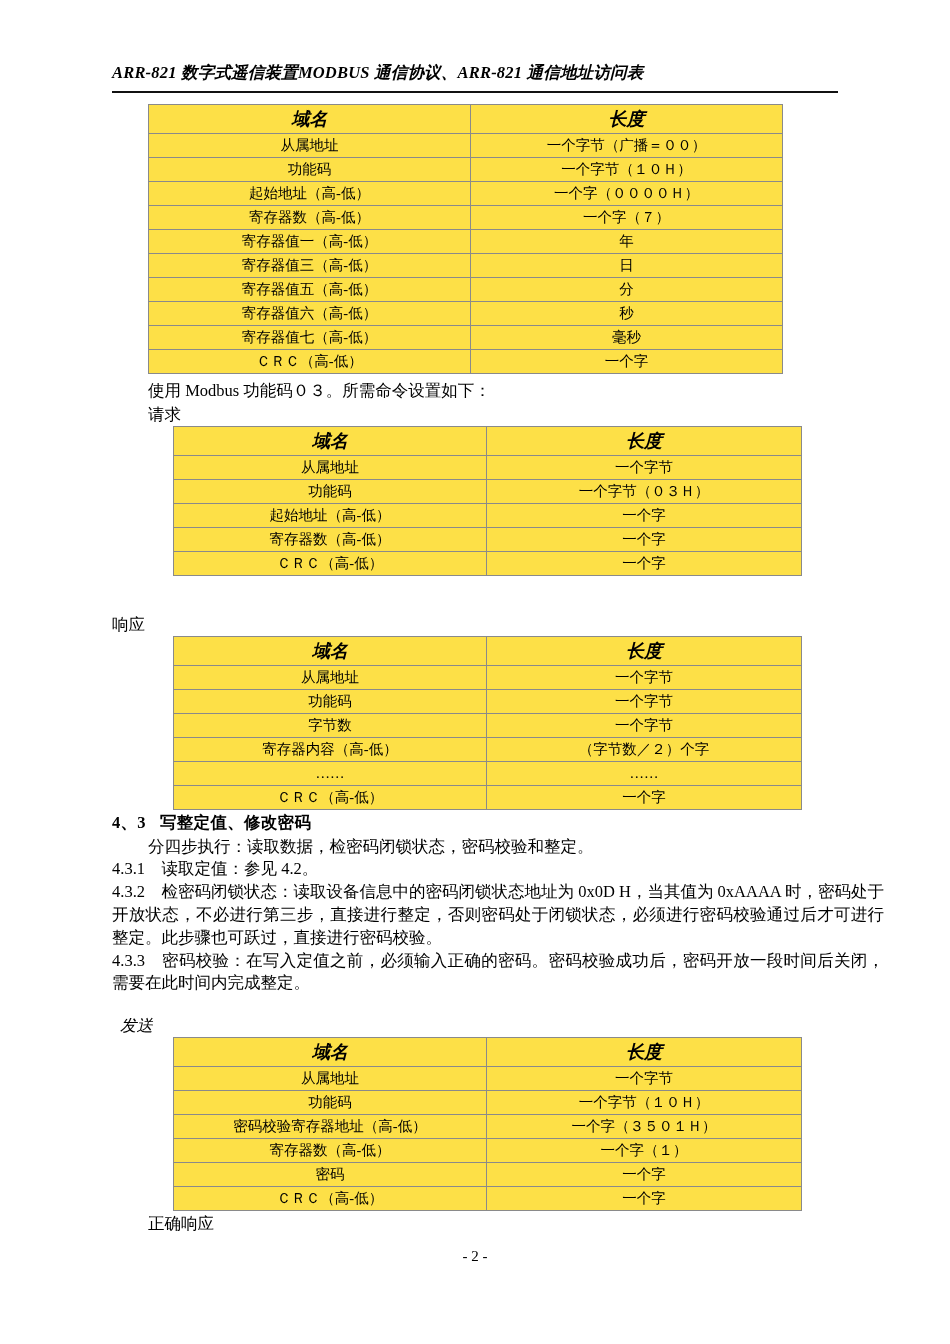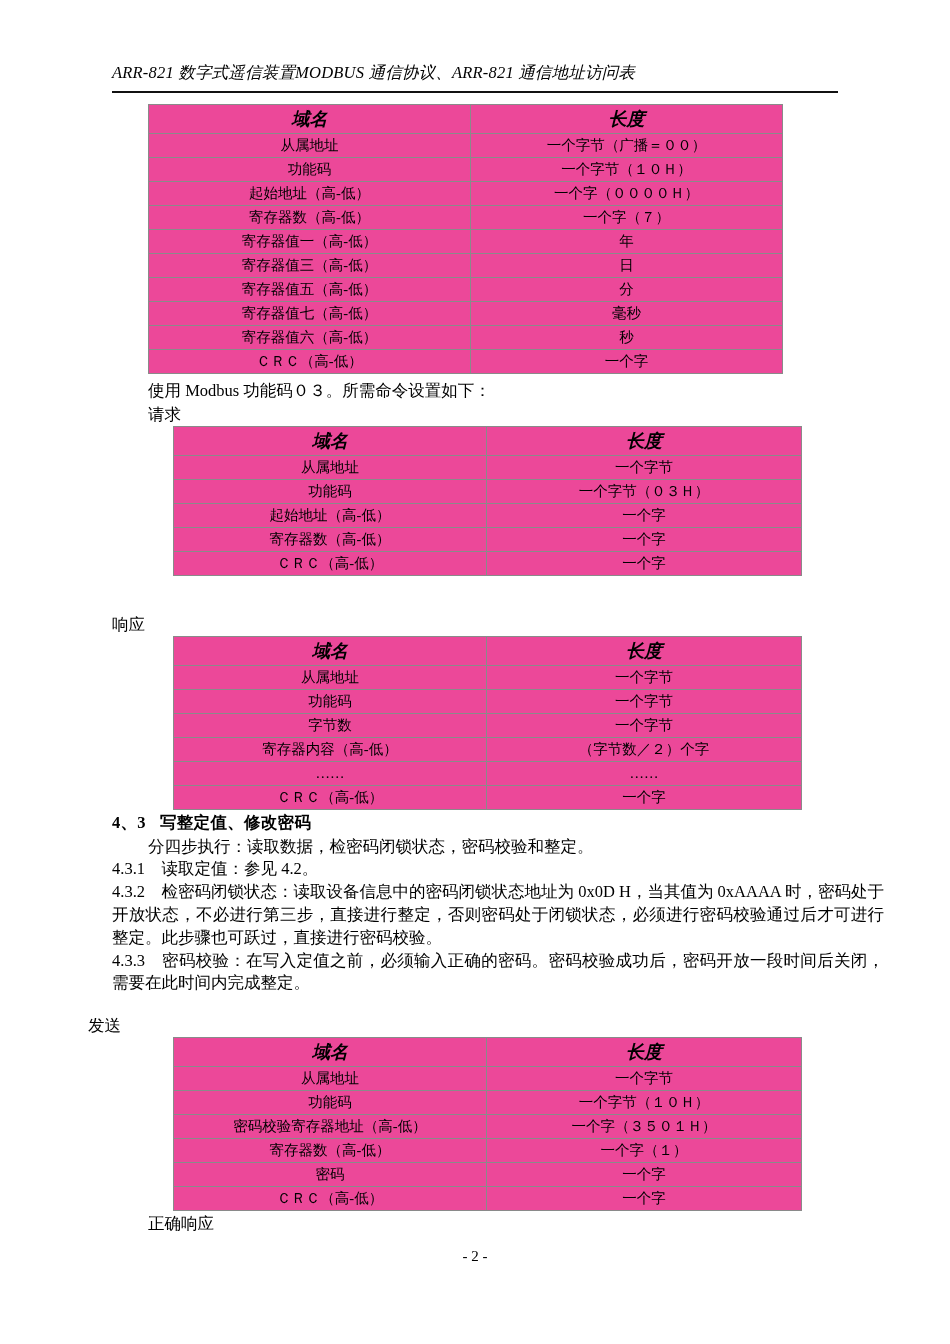--- a/index.html
+++ b/index.html
@@ -24,21 +24,21 @@
   }
   
   .doc-header {
     position: absolute;
     left: 112px;
     top: 62px;
     width: 726px;
   }
   .doc-header .title {
     font-style: italic;
-    font-weight: normal;
+    font-weight: bold;
     font-size: 16.5px;
     letter-spacing: 0.2px;
     white-space: nowrap;
     padding-bottom: 7px;
     font-family: "Liberation Serif", "DejaVu Serif", serif;
   }
   .doc-header .rule {
     border-bottom: 2px solid #111;
     width: 100%;
   }
@@ -47,21 +47,21 @@
     position: absolute;
     left: 0;
     top: 104px;
     width: 950px;
   }
   
   table.fieldtable {
     border-collapse: collapse;
     table-layout: fixed;
     font-size: 14.5px;
-    background: #ec4899;
+    background: #fde047;
   }
   table.fieldtable td {
     border: 1px solid #8a8a8a;
     text-align: center;
     padding: 2px 4px;
     line-height: 1.15;
     font-family: "Liberation Serif", "DejaVu Serif", serif;
     height: 19px;
     vertical-align: middle;
   }
@@ -86,21 +86,21 @@
   .t2 col.c2 { width: 315px; }
 
   
   .p {
     font-size: 16.5px;
     line-height: 1.34;
     font-family: "Liberation Serif", "DejaVu Serif", serif;
     color: #000;
   }
   .indent1 { margin-left: 148px; }
-  .indent-half { margin-left: 88px; }
+  .indent-half { margin-left: 120px; font-style: italic; }
   .flush { margin-left: 112px; margin-top: 36px; }
   .sec-head {
     font-weight: bold;
     font-size: 16.5px;
     margin-left: 112px;
     letter-spacing: 0.3px;
   }
   .sec-head .num { display: inline-block; min-width: 56px; }
   .sec-head .num2 { display: inline-block; min-width: 48px; }
   .body-line {
@@ -168,26 +168,26 @@
             </tr>
             <tr>
               <td>寄存器值三（高-低）</td>
               <td>日</td>
             </tr>
             <tr>
               <td>寄存器值五（高-低）</td>
               <td>分</td>
             </tr>
             <tr>
+              <td>寄存器值六（高-低）</td>
+              <td>秒</td>
+            </tr>
+            <tr>
               <td>寄存器值七（高-低）</td>
               <td>毫秒</td>
-            </tr>
-            <tr>
-              <td>寄存器值六（高-低）</td>
-              <td>秒</td>
             </tr>
             <tr>
               <td>ＣＲＣ（高-低）</td>
               <td>一个字</td>
             </tr>
           </tbody>
       </table>
     </div>
 
     <div class="gap-2"></div>

